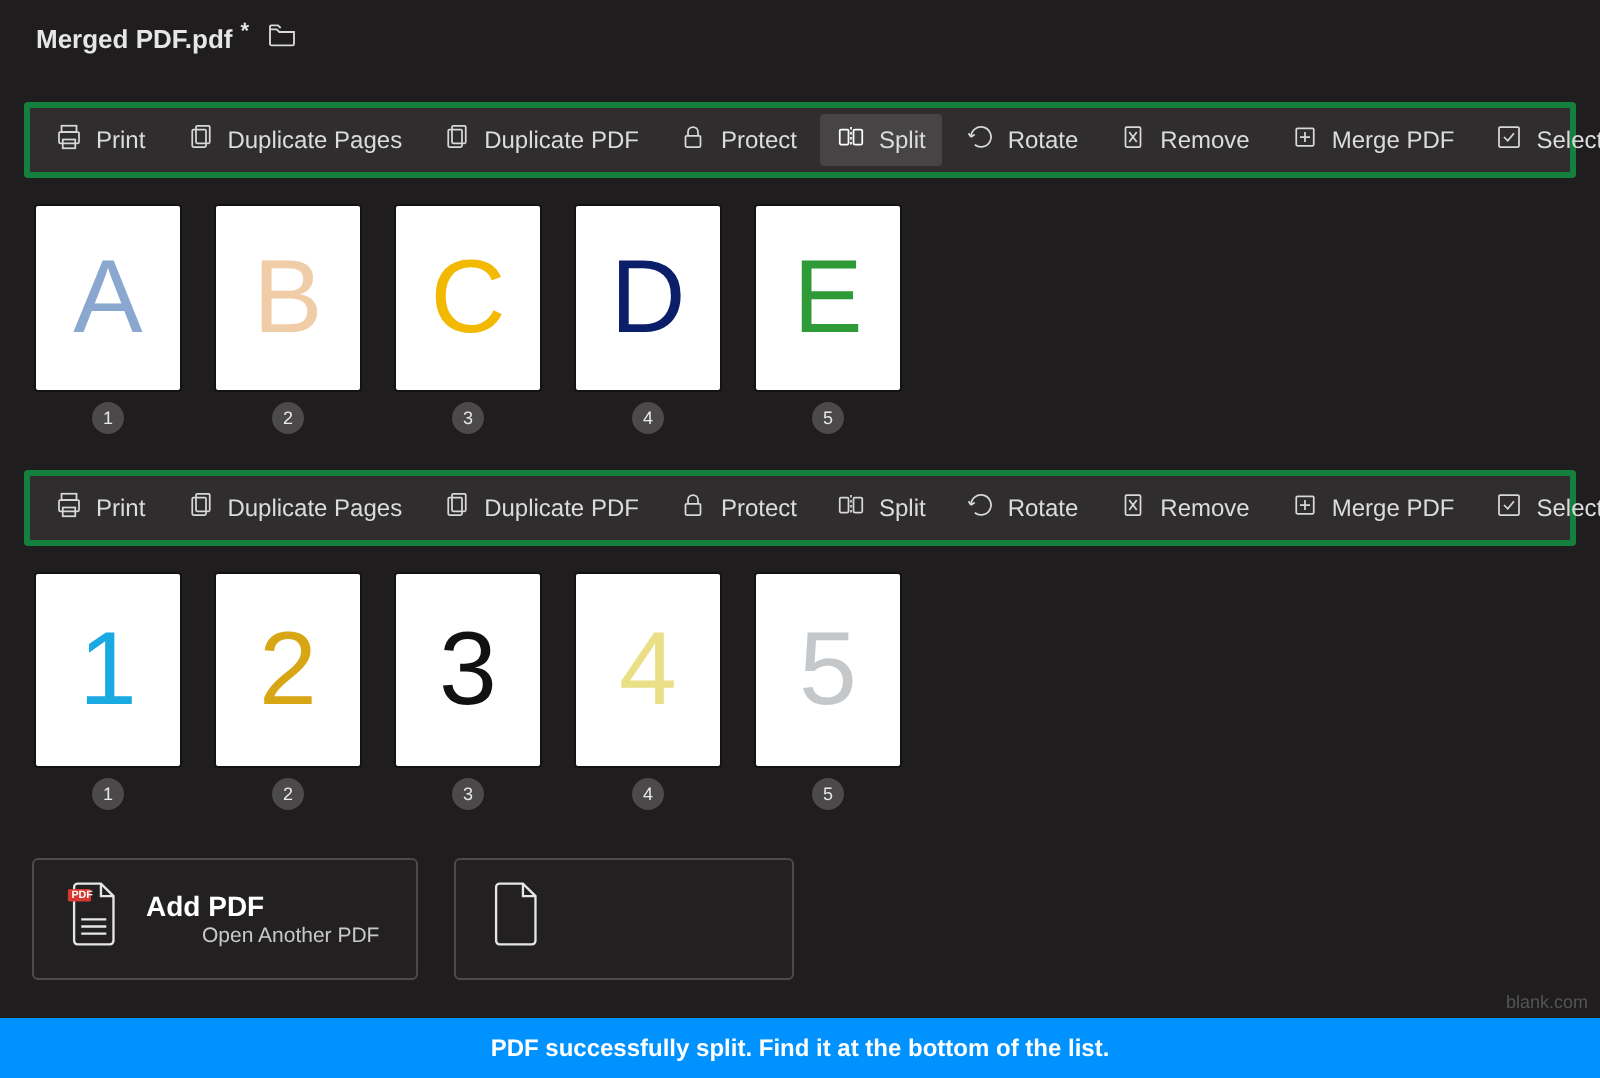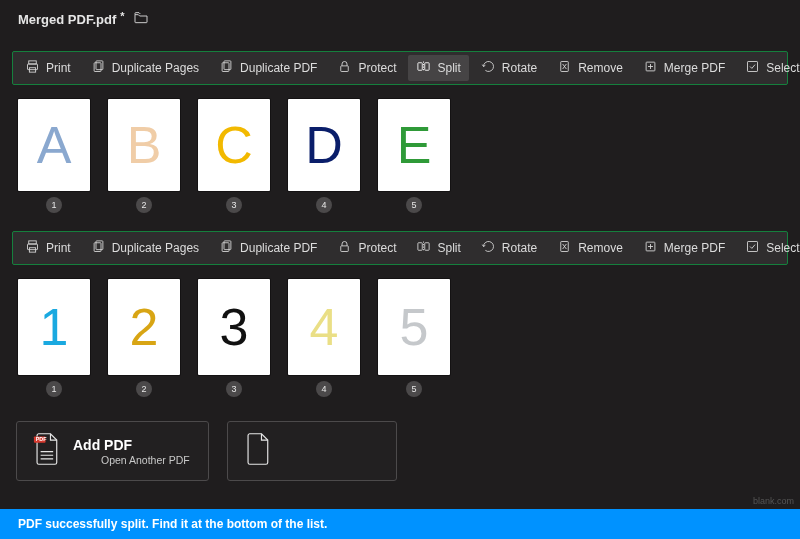--- a/index.html
+++ b/index.html
@@ -23,21 +23,21 @@
     font-size: 13px;
     font-weight: 600;
   }
   .doc-header .dirty { font-size: 11px; margin-left: -4px; position: relative; top:-4px;}
   .folder-icon svg { width:16px; height:16px; stroke:#d8d8d8; fill:none; stroke-width:1.4; }
   .toolbar {
     display: flex;
     align-items: center;
     gap: 4px;
     background: #2f2d2e;
-    border: 1px solid #15803d;
+    border: 3px solid #15803d;
     border-radius: 2px;
     padding: 3px 4px;
     font-size: 12px;
     color: #dcdcdc;
   }
   .toolbar .tbtn {
     display: flex;
     align-items: center;
     gap: 6px;
     padding: 4px 8px;
@@ -112,21 +112,21 @@
   .status-bar {
     position: absolute;
     left: 0; right: 0; bottom: 0;
     height: 30px;
     background: #0092ff;
     color: #fff;
     font-size: 12px;
     font-weight: 600;
     display: flex;
     align-items: center;
-    justify-content: flex-start;
+    justify-content: center;
     padding: 0 18px;
   }
   .watermark{
     position:absolute; right:6px; bottom:33px;
     font-size:9px; color:#555;
   }
 </style>
 </head>
 <body>
 

